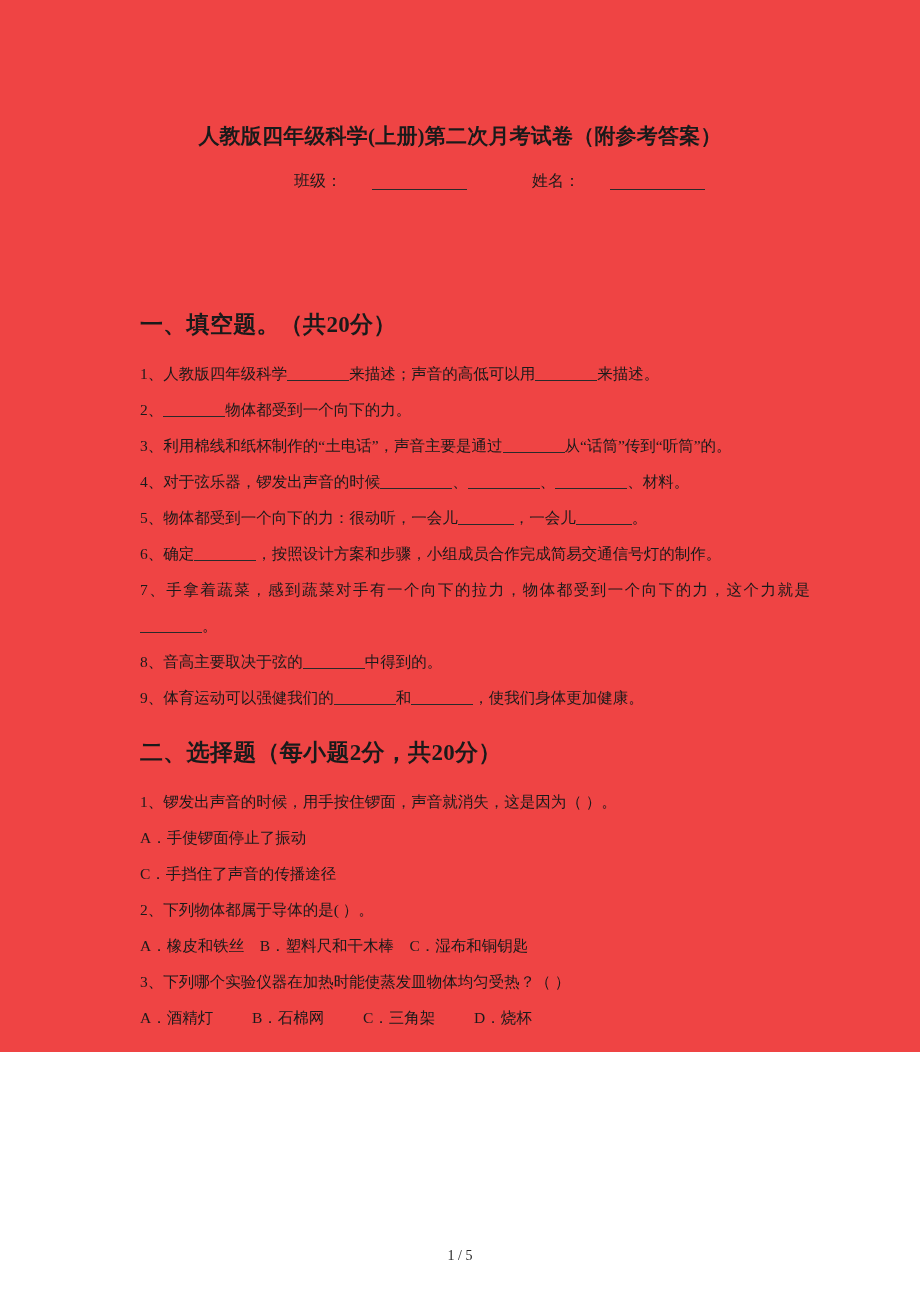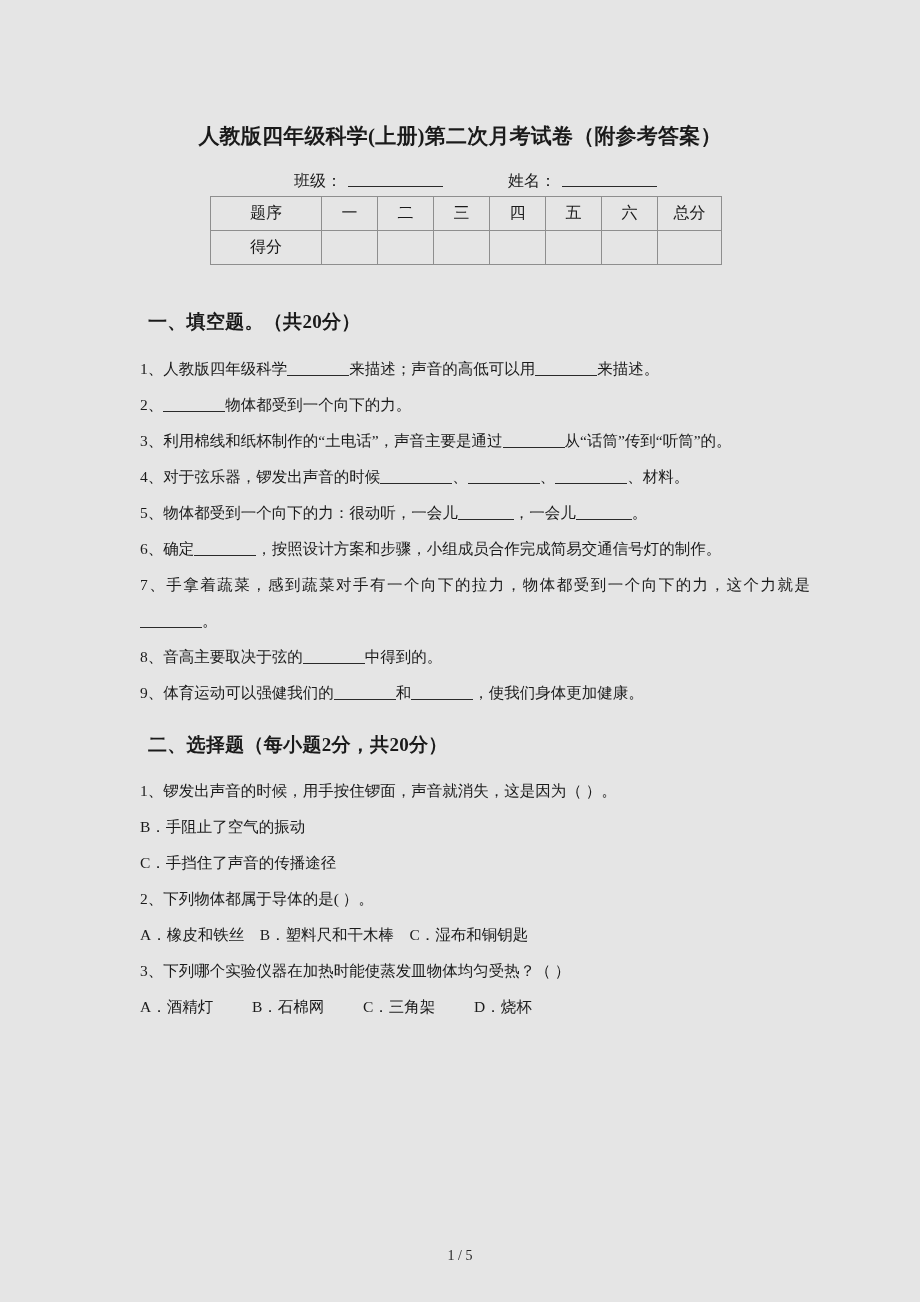--- a/index.html
+++ b/index.html
@@ -12,22 +12,22 @@
     height: 1302px;
     position: relative;
     font-family: "Liberation Serif", "DejaVu Serif", serif;
     color: #1a1a1a;
     overflow: hidden;
   }
   .page {
     position: absolute;
     left: 0; top: 0;
     width: 920px;
-    height: 1302px;
-    background: #e5e5e5;
+    height: 1052px;
+    background: #ef4444;
   }
 
   
   .doc-title {
     position: absolute;
     left: 0;
     top: 122px;
     width: 920px;
     text-align: center;
     font-size: 21px;
@@ -42,22 +42,23 @@
     left: 210px;
     top: 166px;
     width: 500px;
     height: 26px;
     font-size: 16px;
     display: flex;
     align-items: flex-end;
   }
   .id-field {
     display: flex;
-    align-items: flex-start;
+    align-items: center;
     white-space: nowrap;
+    gap: 24px;
   }
   .id-field.cls { margin-left: 84px; }
   .id-field.nam { margin-left: 65px; }
   .id-label { font-size: 16px; }
   .id-blank {
     display: inline-block;
     width: 95px;
     border-bottom: 1.4px solid #2a2a2a;
     height: 15px;
     margin-left: 6px;
@@ -85,23 +86,23 @@
   .score-table .col-tot  { width: 63px; }
 
   
   .content {
     position: absolute;
     left: 140px;
     top: 310px;
     width: 670px;
   }
   .sec-head {
-    font-size: 19px;
+    font-size: 23px;
     font-weight: bold;
-    margin: 0 0 16px 8px;
+    margin: 0 0 16px 0;
     letter-spacing: 0.3px;
     line-height: 1.3;
   }
   .sec-head.second { margin-top: 22px; }
 
   .q {
     font-size: 15.5px;
     line-height: 36px;
     margin: 0;
     text-align: justify;
@@ -146,44 +147,20 @@
     <span class="id-field cls">
       <span class="id-label">班级：</span>
       <span class="id-blank"></span>
     </span>
     <span class="id-field nam">
       <span class="id-label">姓名：</span>
       <span class="id-blank"></span>
     </span>
   </div>
 
-  <table class="score-table">
-    <tbody>
-      <tr>
-        <td class="col-head">题序</td>
-        <td class="col-num">一</td>
-        <td class="col-num">二</td>
-        <td class="col-num">三</td>
-        <td class="col-num">四</td>
-        <td class="col-num">五</td>
-        <td class="col-num">六</td>
-        <td class="col-tot">总分</td>
-      </tr>
-      <tr>
-        <td class="col-head">得分</td>
-        <td class="col-num"></td>
-        <td class="col-num"></td>
-        <td class="col-num"></td>
-        <td class="col-num"></td>
-        <td class="col-num"></td>
-        <td class="col-num"></td>
-        <td class="col-tot"></td>
-      </tr>
-    </tbody>
-  </table>
 
   <div class="content">
 
     <div class="sec-head">一、填空题。（共20分）</div>
 
     <p class="q"><span>1、</span><span>人教版四年级科学</span><span class="blank b-md"></span><span>来描述；声音的高低可以用</span><span class="blank b-md"></span><span>来描述。</span></p>
 
     <p class="q"><span>2、</span><span class="blank b-md"></span><span>物体都受到一个向下的力。</span></p>
 
     <p class="q"><span>3、</span><span>利用棉线和纸杯制作的“土电话”，声音主要是通过</span><span class="blank b-md"></span><span>从“话筒”传到“听筒”的。</span></p>
@@ -197,21 +174,21 @@
     <p class="q"><span>7、</span><span>手拿着蔬菜，感到蔬菜对手有一个向下的拉力，物体都受到一个向下的力，这个力就是</span><span class="blank b-md"></span><span>。</span></p>
 
     <p class="q"><span>8、</span><span>音高主要取决于弦的</span><span class="blank b-md"></span><span>中得到的。</span></p>
 
     <p class="q"><span>9、</span><span>体育运动可以强健我们的</span><span class="blank b-md"></span><span>和</span><span class="blank b-md"></span><span>，使我们身体更加健康。</span></p>
 
 
     <div class="sec-head second">二、选择题（每小题2分，共20分）</div>
 
     <p class="q">1、锣发出声音的时候，用手按住锣面，声音就消失，这是因为（      ）。</p>
-    <p class="opt">B．手阻止了空气的振动</p>
+    <p class="opt">A．手使锣面停止了振动</p>
     <p class="opt">C．手挡住了声音的传播途径</p>
 
     <p class="q">2、下列物体都属于导体的是(      ）。</p>
     <p class="opt">A．橡皮和铁丝    B．塑料尺和干木棒    C．湿布和铜钥匙</p>
 
     <p class="q">3、下列哪个实验仪器在加热时能使蒸发皿物体均匀受热？（      ）</p>
     <p class="opt">A．酒精灯          B．石棉网          C．三角架          D．烧杯</p>
 
   </div>
 

